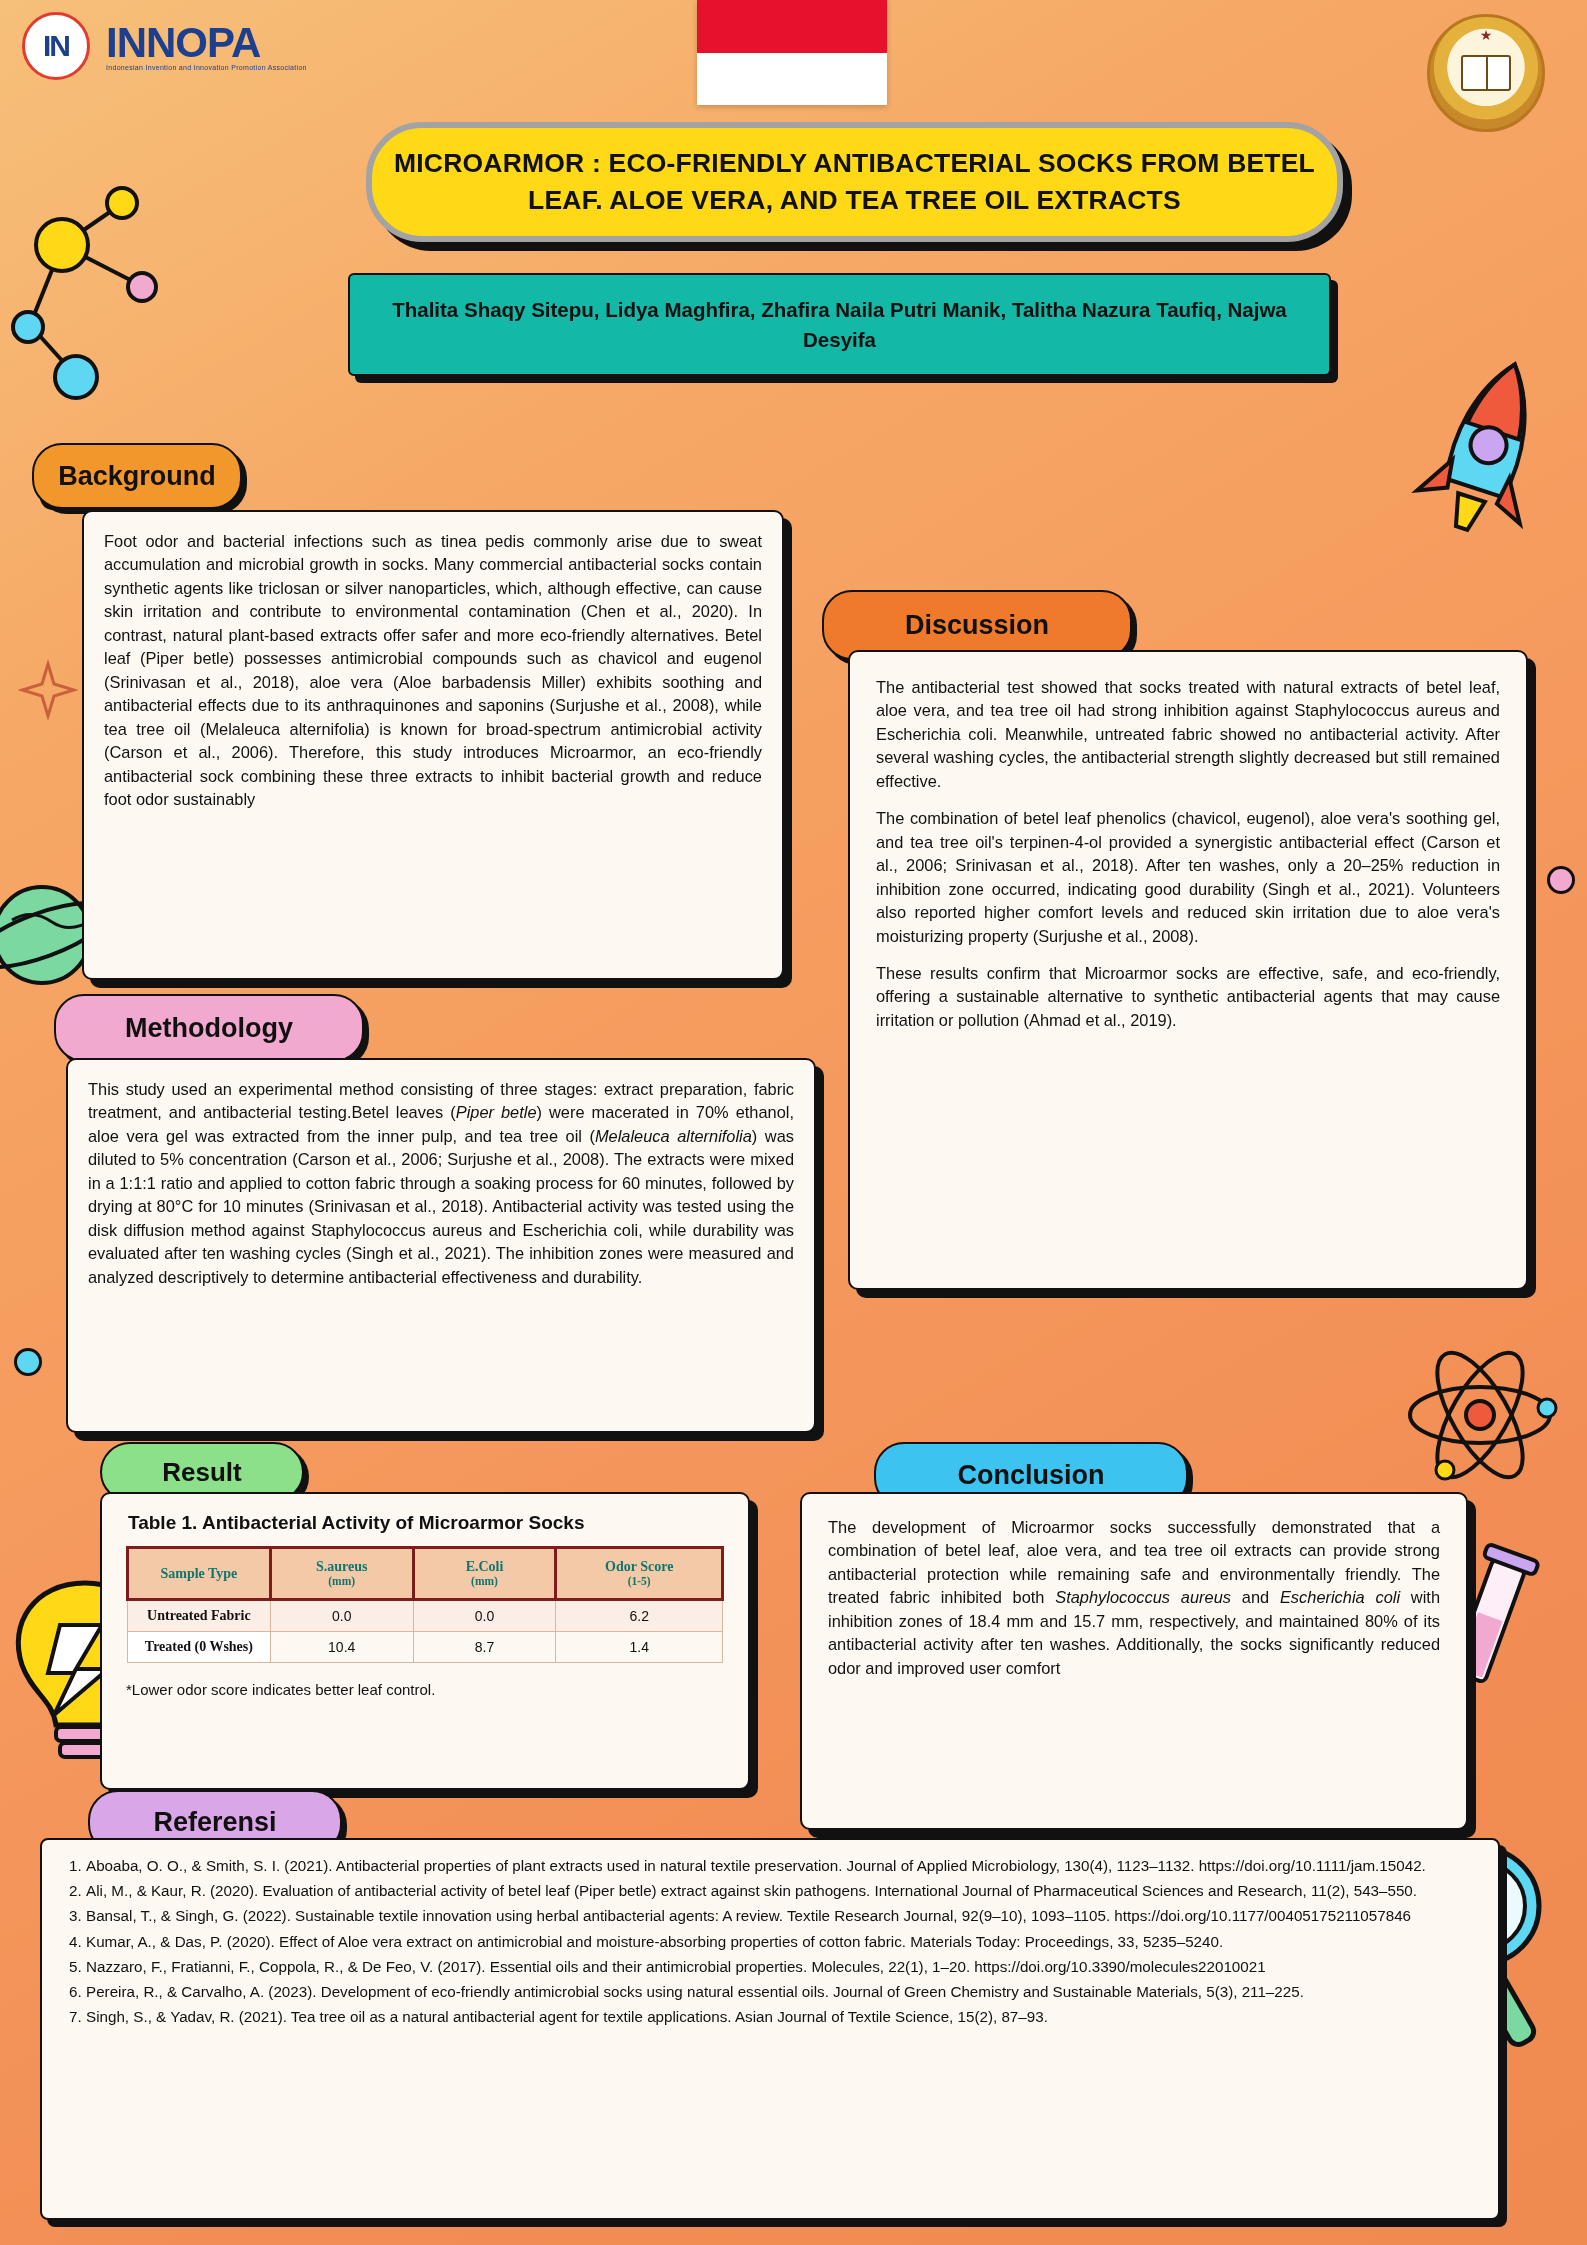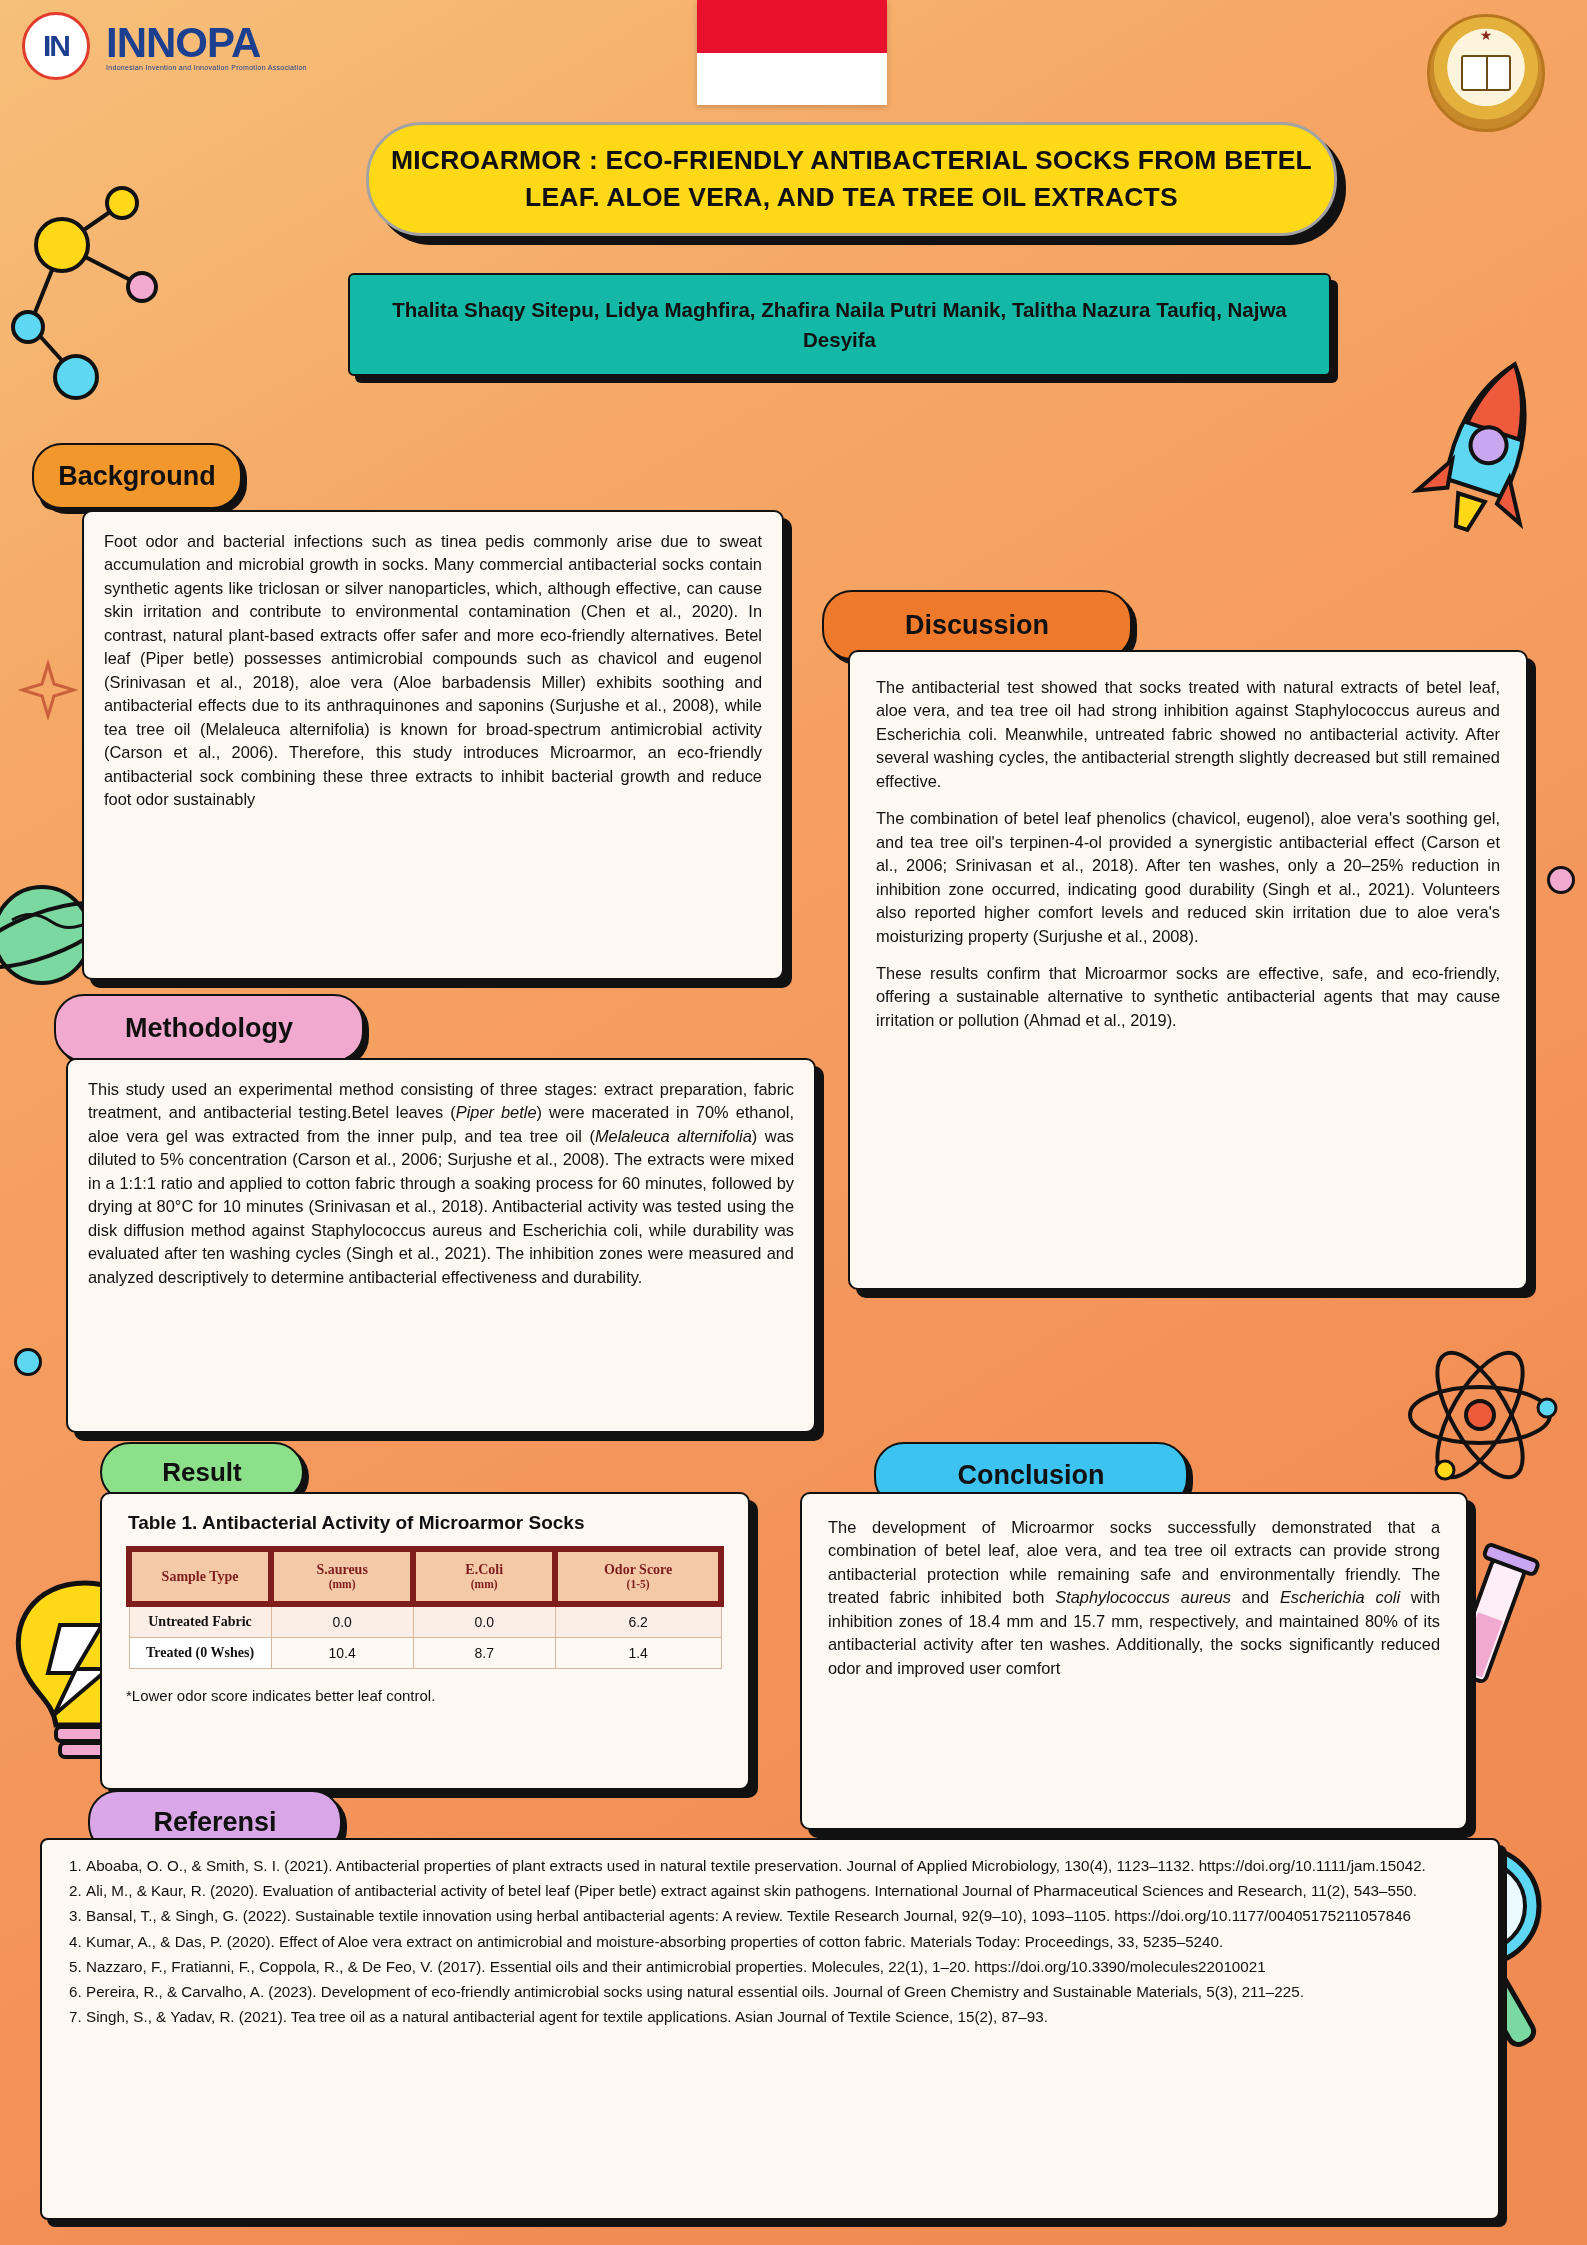--- a/index.html
+++ b/index.html
@@ -21,42 +21,42 @@
   .flag .red{height:50%;background:#e8112d;}
   .flag .white{height:50%;background:#ffffff;}
   .seal{position:absolute;right:42px;top:14px;width:112px;height:112px;border-radius:50%;
         background:radial-gradient(circle at 50% 45%,#fdf4dc 0 46%,#e4b23c 47% 62%,#c8892a 63% 100%);
         border:3px solid #b8761f;display:flex;align-items:center;justify-content:center;}
   .seal .book{width:46px;height:32px;background:#fff;border:2px solid #6d4d15;border-radius:3px;position:relative;}
   .seal .book:after{content:"";position:absolute;left:50%;top:0;bottom:0;width:2px;background:#6d4d15;}
   .seal .star{position:absolute;top:10px;left:50%;transform:translateX(-50%);color:#8b2b1f;font-size:14px;}
 
   .title-box{position:absolute;left:366px;top:122px;width:965px;height:108px;background:#ffd916;
-             border:3px solid #a3a3a3;border-radius:56px;box-shadow:9px 9px 0 #111;
+             border:6px solid #a3a3a3;border-radius:56px;box-shadow:9px 9px 0 #111;
              display:flex;align-items:center;justify-content:center;text-align:center;}
   .title-box h1{margin:0;font-size:26.5px;line-height:1.38;font-weight:bold;color:#111;letter-spacing:.2px;}
 
   .authors{position:absolute;left:348px;top:273px;width:983px;height:103px;background:#14b8a6;
            border:2px solid #111;border-radius:6px;box-shadow:7px 7px 0 #111;
            display:flex;align-items:center;justify-content:center;text-align:center;padding:0 42px;box-sizing:border-box;font-weight:bold;}
   .authors p{margin:0;font-size:20.5px;line-height:1.45;color:#111;}
 
   
   .sec-head{position:absolute;border:2px solid #111;border-radius:30px;box-shadow:5px 5px 0 #111;
             display:flex;align-items:center;justify-content:center;color:#111;font-weight:bold;}
   
   .panel{position:absolute;background:#fdf8f1;border:2px solid #111;border-radius:10px;box-shadow:8px 8px 0 #111;
          box-sizing:border-box;padding:18px 20px;}
   .panel p{margin:0 0 14px 0;text-align:justify;font-size:16.4px;line-height:1.43;color:#111;}
   .panel p:last-child{margin-bottom:0;}
 
   
   .tbl-title{font-size:19px;font-weight:bold;color:#111;margin:0 0 12px 2px;}
   table{border-collapse:collapse;width:100%;font-size:14px;}
-  th{background:#f4c9a8;border:6px solid #7f1d1d;padding:10px 4px;color:#7f1d1d;font-family:"Liberation Serif",serif;font-weight:bold;line-height:1.15;}
+  th{background:#f4c9a8;border:3px solid #7f1d1d;padding:10px 4px;color:#0f766e;font-family:"Liberation Serif",serif;font-weight:bold;line-height:1.15;}
   th .unit{display:block;font-size:11.5px;font-weight:bold;}
   td{border:1px solid #d9b79c;padding:7px 1px;text-align:center;color:#111;}
   td.rowhdr{font-weight:bold;font-family:"Liberation Serif",serif;background:#fff;text-align:center;}
   tr.alt td{background:#fbeee6;}
   .note{font-size:15px;color:#111;margin-top:18px;}
 
   
   .ref-panel{position:absolute;left:40px;top:1838px;width:1460px;height:382px;background:#fdf8f1;
              border:2px solid #111;border-radius:8px;box-shadow:7px 7px 0 #111;box-sizing:border-box;padding:16px 22px 10px 16px;}
   .ref-panel ol{margin:0;padding-left:28px;}

